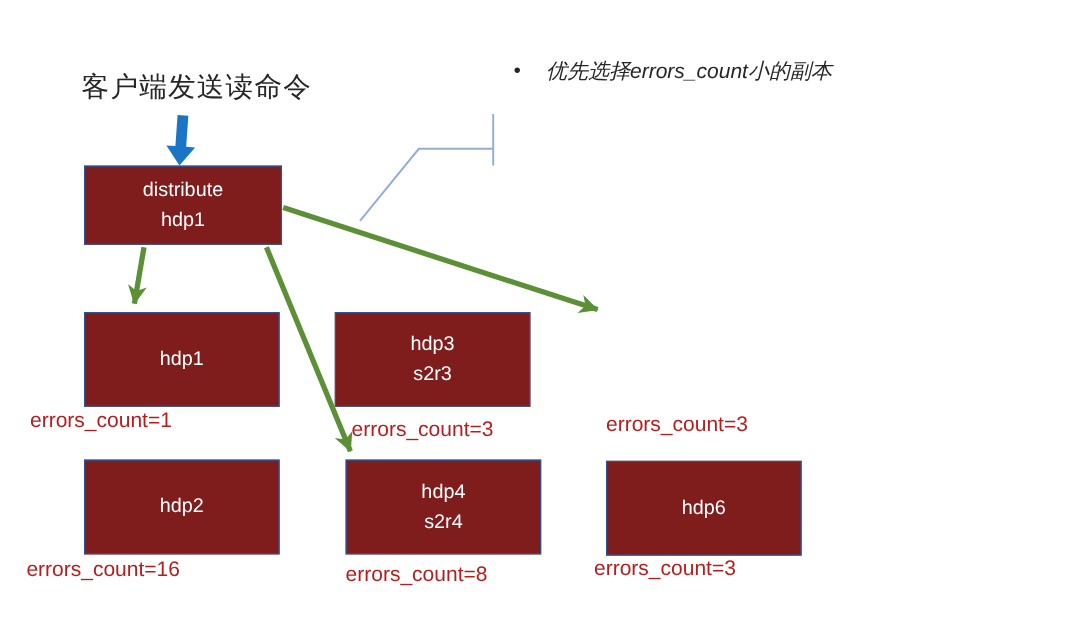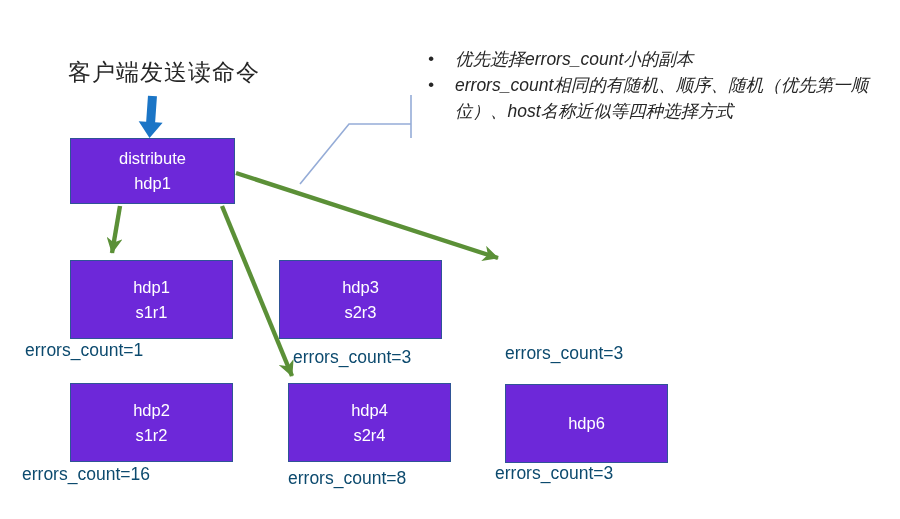--- a/index.html
+++ b/index.html
@@ -1,65 +1,60 @@
 <!DOCTYPE html>
 <html><head>
 <meta charset="utf-8">
 <style>
   html,body{margin:0;padding:0;background:#ffffff;}
   body{width:900px;height:519px;position:relative;overflow:hidden;
        font-family:"Liberation Sans","DejaVu Sans",sans-serif;color:#262626;}
   .canvas{position:absolute;left:0;top:0;width:900px;height:519px;}
   .title-label{position:absolute;left:66px;top:57px;width:196px;text-align:center;
        font-size:23px;letter-spacing:1px;color:#262626;white-space:nowrap;}
-  .box{position:absolute;background:#6d28d9;border:1.6px solid #2F5496;box-sizing:border-box;
+  .box{position:absolute;background:#7f1d1d;border:1.6px solid #2F5496;box-sizing:border-box;
        color:#ffffff;text-align:center;display:flex;flex-direction:column;justify-content:center;
        font-size:16.5px;line-height:25px;}
   .distribute-box{left:70px;top:138px;width:165px;height:66px;}
   .node-box{width:163px;height:79px;}
-  .elabel{position:absolute;font-size:17.5px;color:#0c4a6e;white-space:nowrap;}
+  .elabel{position:absolute;font-size:17.5px;color:#b91c1c;white-space:nowrap;}
   .notes{position:absolute;left:428px;top:46px;width:442px;margin:0;padding:0;list-style:none;
        font-size:17.5px;line-height:26px;color:#262626;font-style:italic;}
   .notes li{display:flex;}
   .notes li::before{content:"\2022";flex:0 0 27px;font-size:17px;}
   svg.layer{position:absolute;left:0;top:0;pointer-events:none;}
 </style>
 </head>
 <body>
 
 <div class="canvas">
 
   <div class="title-label">客户端发送读命令</div>
 
   <ul class="notes">
     <li>
         <span>优先选择errors_count小的副本</span>
       </li>
-    <li>
-        <span>errors_count相同的有随机、顺序、随机（优先第一顺位）、host名称近似等四种选择方式</span>
-      </li>
   </ul>
 
   <div class="box distribute-box">
     <div>distribute</div>
     <div>hdp1</div>
   </div>
 
   <div class="box node-box" style="left:70px;top:260px">
     <div>hdp1</div>
-    <div>s1r1</div>
   </div>
   <div class="box node-box" style="left:279px;top:260px">
     <div>hdp3</div>
     <div>s2r3</div>
   </div>
 
   <div class="box node-box" style="left:70px;top:383px">
     <div>hdp2</div>
-    <div>s1r2</div>
   </div>
   <div class="box node-box" style="left:288px;top:383px">
     <div>hdp4</div>
     <div>s2r4</div>
   </div>
   <div class="box node-box" style="left:505px;top:384px">
     <div>hdp6</div>
   </div>
 
   <div class="elabel" style="left:25px;top:340px">errors_count=1</div>

